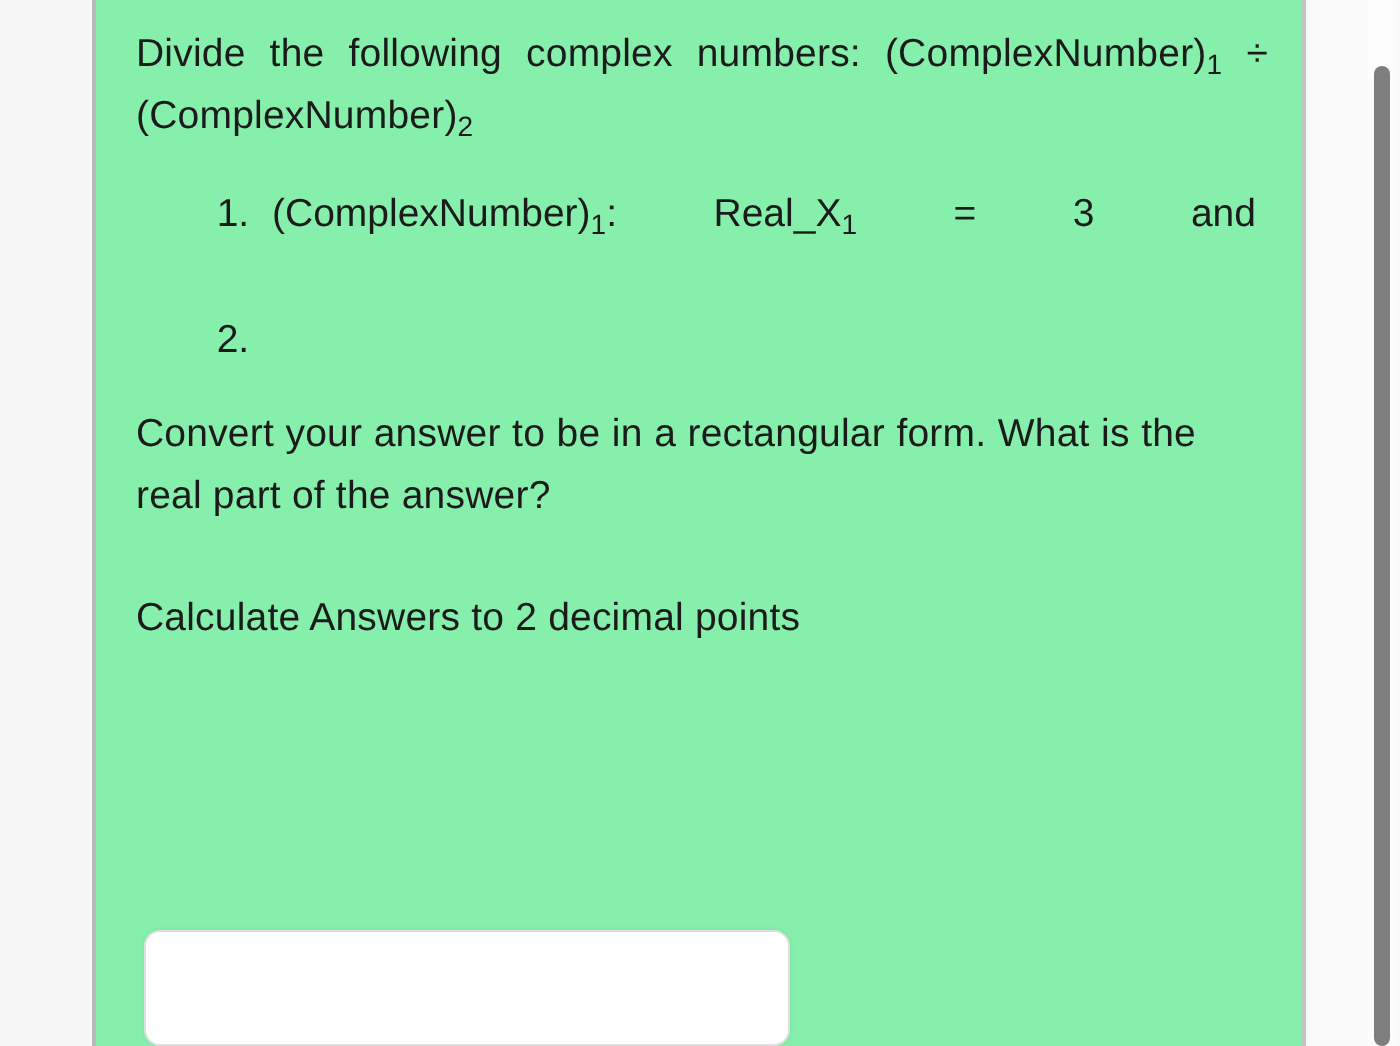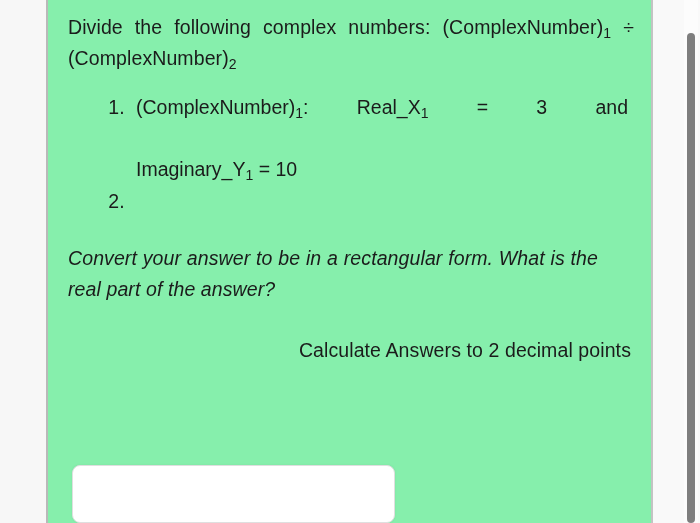--- a/index.html
+++ b/index.html
@@ -77,26 +77,25 @@
     line-height: 31px;
     text-align: justify;
     margin: 0;
     letter-spacing: 0.1px;
   }
   .para.q-intro {
     width: 566px;
   }
   .para.convert {
     width: 530px;
-    margin-top: 26px;
-    font-style: italic;
+    margin-top: 16px;
   }
   .para.calc {
     margin-top: 30px;
-    text-align: right;
+    text-align: left;
   }
 
   ol.cn-list {
     margin: 18px 0 0 0;
     padding-left: 62px;
     color: #1b1b1b;
     font-size: 19.5px;
     line-height: 31px;
   }
   ol.cn-list > li {
@@ -157,21 +156,20 @@
 
   <div class="content">
 
     <p class="para q-intro"><span>Divide the following complex numbers:</span> <span><span>(ComplexNumber)</span><sub>1</sub></span><span> ÷ </span><span><span>(ComplexNumber)</span><sub>2</sub></span></p>
 
     <ol class="cn-list">
 
       <li>
         <span class="li-body">
           <span class="li-line1"><span>(ComplexNumber)</span><sub>1</sub><span>:</span> <span>Real_X</span><sub>1</sub> <span>=</span> <span>3</span> <span>and</span></span>
-          <span class="li-line2"><span>Imaginary_Y</span><sub>1</sub> <span>=</span> <span>10</span></span>
         </span>
       </li>
 
       <li>
         <span class="li-body">
         </span>
       </li>
 
     </ol>
 

